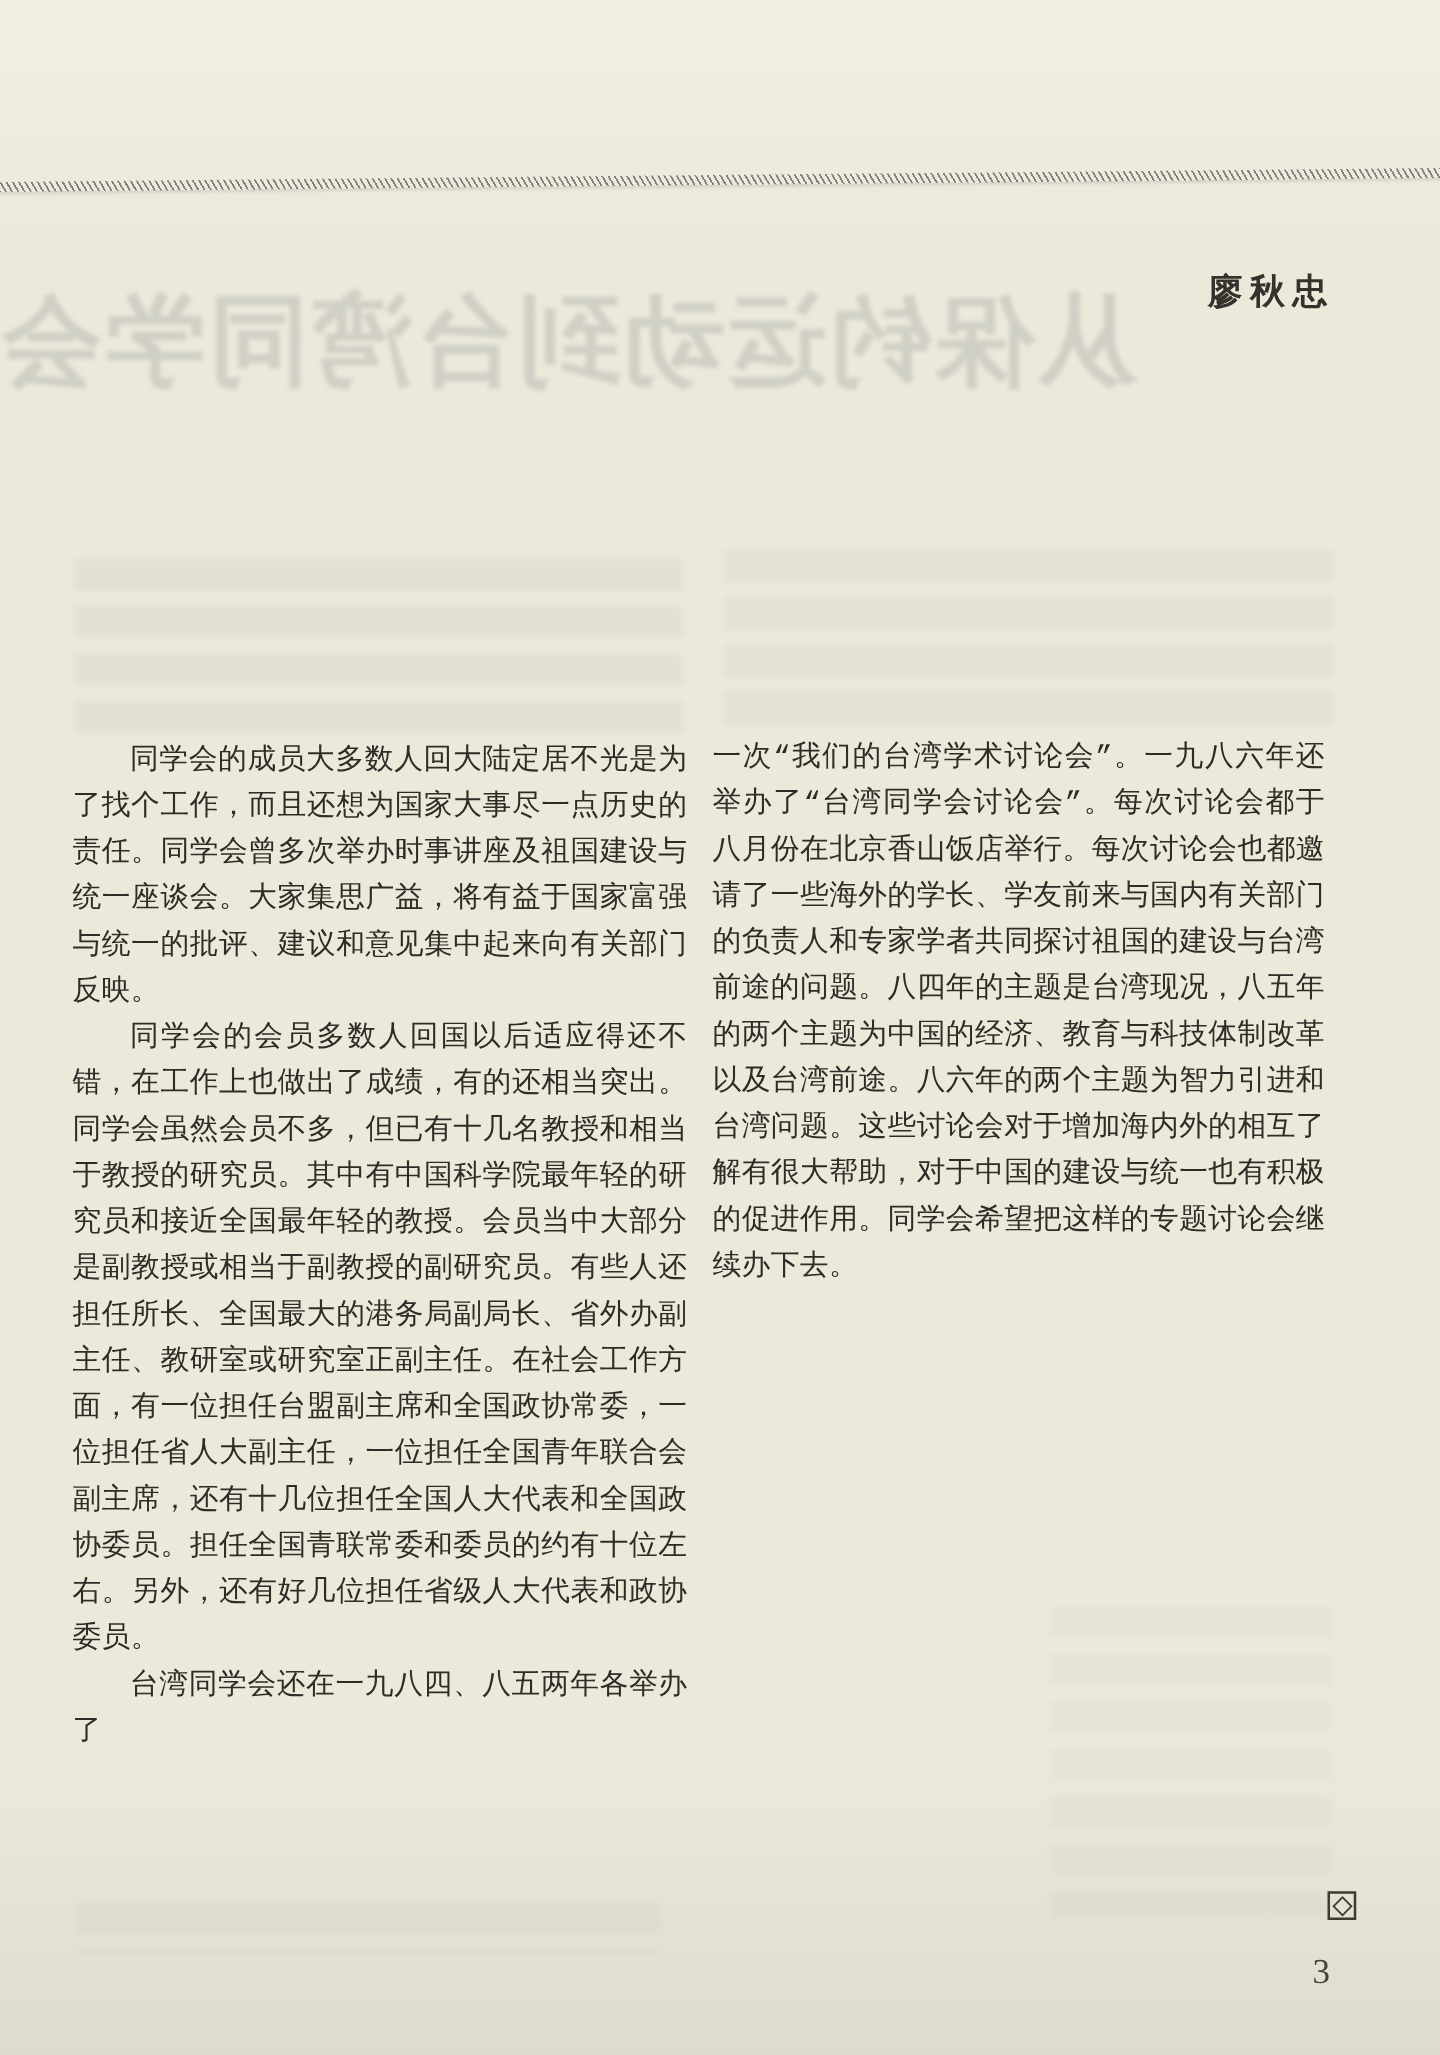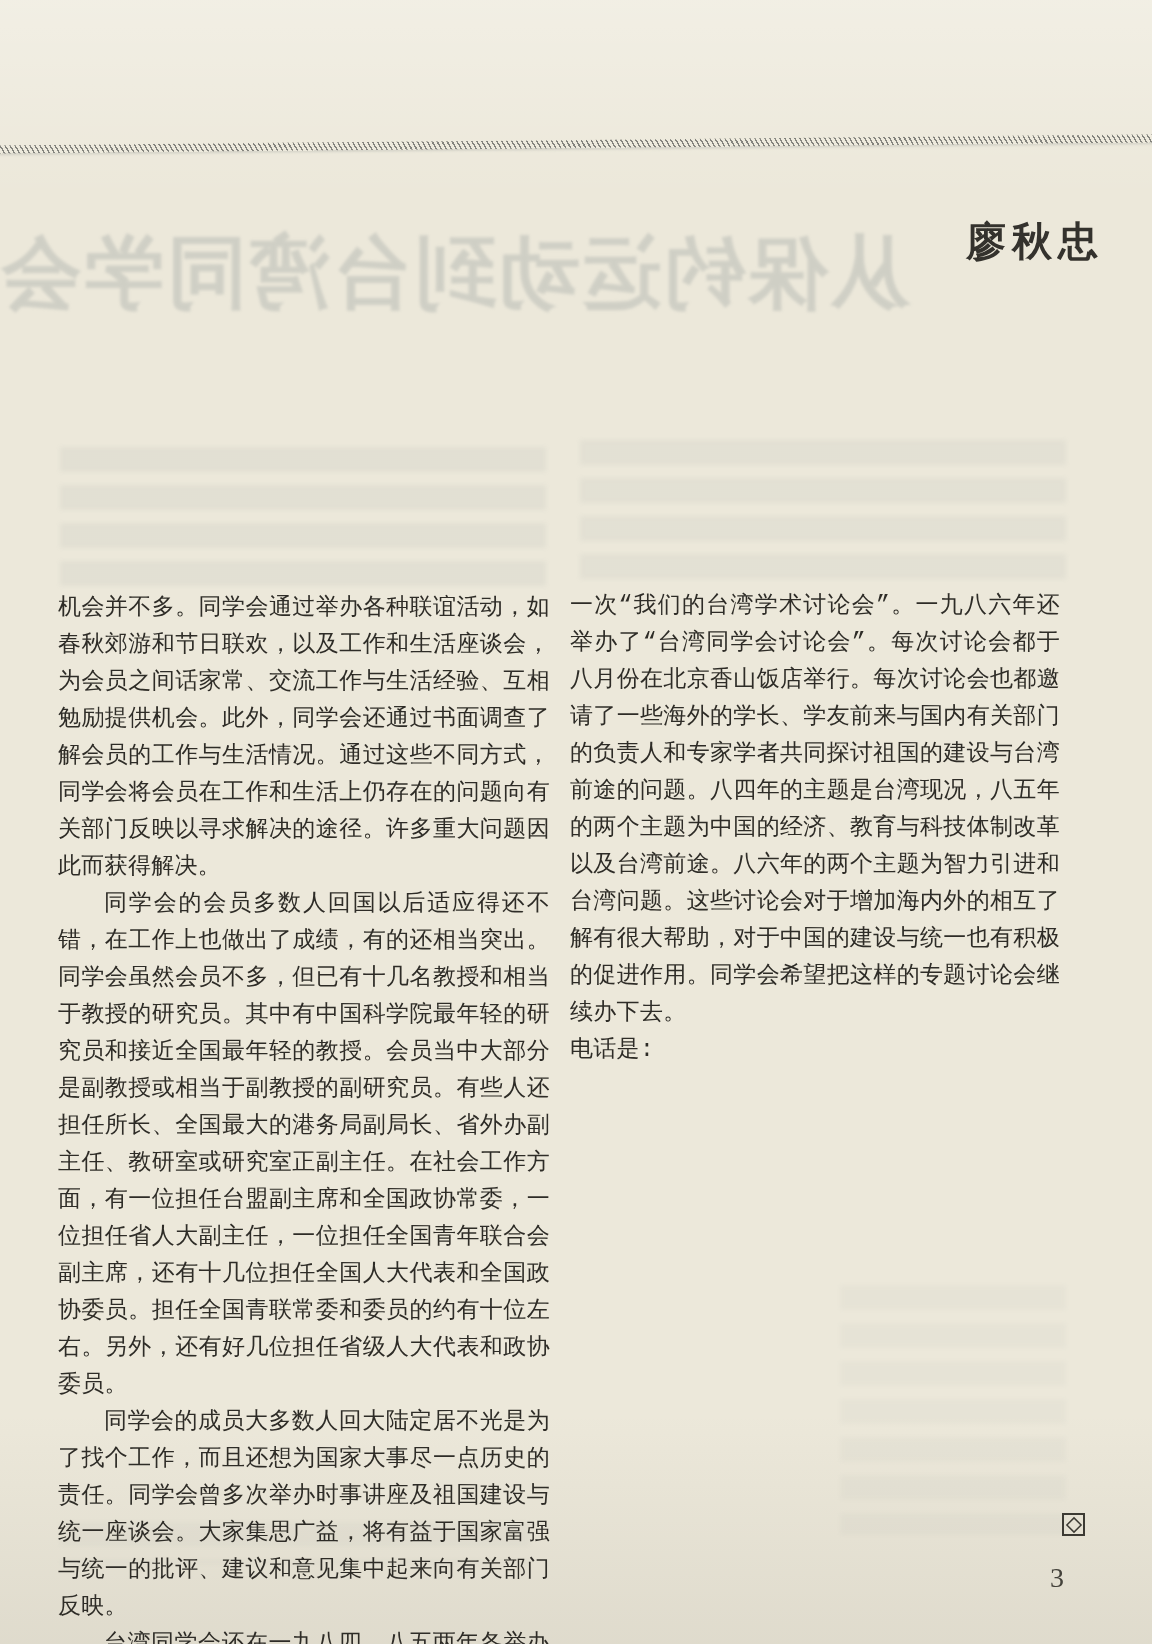--- a/index.html
+++ b/index.html
@@ -25,21 +25,21 @@
     position: absolute; top: 140px; left: -6px;
     width: 1164px; height: 8px;
     transform: rotate(-0.55deg);
     background: repeating-linear-gradient(60deg,
       #83837d 0px, #83837d 1.4px, rgba(0,0,0,0) 1.4px, rgba(0,0,0,0) 4.3px);
     box-shadow: 0 2px 2px rgba(190,190,182,0.45);
   }
 
   .author {
     position: absolute; top: 214px; left: 966px;
-    font-size: 40px; font-weight: 600;
+    font-size: 28px; font-weight: 600;
     letter-spacing: 6px; color: #34322d;
     white-space: nowrap;
   }
 
   
   .ghost-title {
     position: absolute; top: 220px; left: 146px; width: 764px;
     font-size: 80px; font-weight: 700; letter-spacing: 3px;
     text-align: center; white-space: nowrap;
     color: #9aa19f; opacity: 0.34;
@@ -105,26 +105,24 @@
 <div class="ghost-title">从保钓运动到台湾同学会</div>
 
 <div class="ghost-block ghost-left-top"></div>
 <div class="ghost-block ghost-right-top"></div>
 <div class="ghost-block ghost-right-bottom"></div>
 <div class="ghost-block ghost-left-bottom"></div>
 
 <div class="author">廖秋忠</div>
 
 <div class="col" id="left-col">
-  <p>机会并不多。同学会通过举办各种联谊活动，如春秋郊游和节日联欢，以及工作和生活座谈会，为会员之间话家常、交流工作与生活经验、互相勉励提供机会。此外，同学会还通过书面调查了解会员的工作与生活情况。通过这些不同方式，同学会将会员在工作和生活上仍存在的问题向有关部门反映以寻求解决的途径。许多重大问题因此而获得解决。</p>
+  <p class="indent">同学会的成员大多数人回大陆定居不光是为了找个工作，而且还想为国家大事尽一点历史的责任。同学会曾多次举办时事讲座及祖国建设与统一座谈会。大家集思广益，将有益于国家富强与统一的批评、建议和意见集中起来向有关部门反映。</p>
   <p class="indent">同学会的会员多数人回国以后适应得还不错，在工作上也做出了成绩，有的还相当突出。同学会虽然会员不多，但已有十几名教授和相当于教授的研究员。其中有中国科学院最年轻的研究员和接近全国最年轻的教授。会员当中大部分是副教授或相当于副教授的副研究员。有些人还担任所长、全国最大的港务局副局长、省外办副主任、教研室或研究室正副主任。在社会工作方面，有一位担任台盟副主席和全国政协常委，一位担任省人大副主任，一位担任全国青年联合会副主席，还有十几位担任全国人大代表和全国政协委员。担任全国青联常委和委员的约有十位左右。另外，还有好几位担任省级人大代表和政协委员。</p>
-  <p class="indent">同学会的成员大多数人回大陆定居不光是为了找个工作，而且还想为国家大事尽一点历史的责任。同学会曾多次举办时事讲座及祖国建设与统一座谈会。大家集思广益，将有益于国家富强与统一的批评、建议和意见集中起来向有关部门反映。</p>
   <p class="indent">台湾同学会还在一九八四、八五两年各举办了</p>
 </div>
 
 <div class="col" id="right-col">
   <p>一次“我们的台湾学术讨论会”。一九八六年还举办了“台湾同学会讨论会”。每次讨论会都于八月份在北京香山饭店举行。每次讨论会也都邀请了一些海外的学长、学友前来与国内有关部门的负责人和专家学者共同探讨祖国的建设与台湾前途的问题。八四年的主题是台湾现况，八五年的两个主题为中国的经济、教育与科技体制改革以及台湾前途。八六年的两个主题为智力引进和台湾问题。这些讨论会对于增加海内外的相互了解有很大帮助，对于中国的建设与统一也有积极的促进作用。同学会希望把这样的专题讨论会继续办下去。</p>
-  <p class="addr-label">电话是:</p>
 </div>
 
 <div class="end-mark"></div>
 
 <div class="page-num">3</div>
 
 </body></html>

